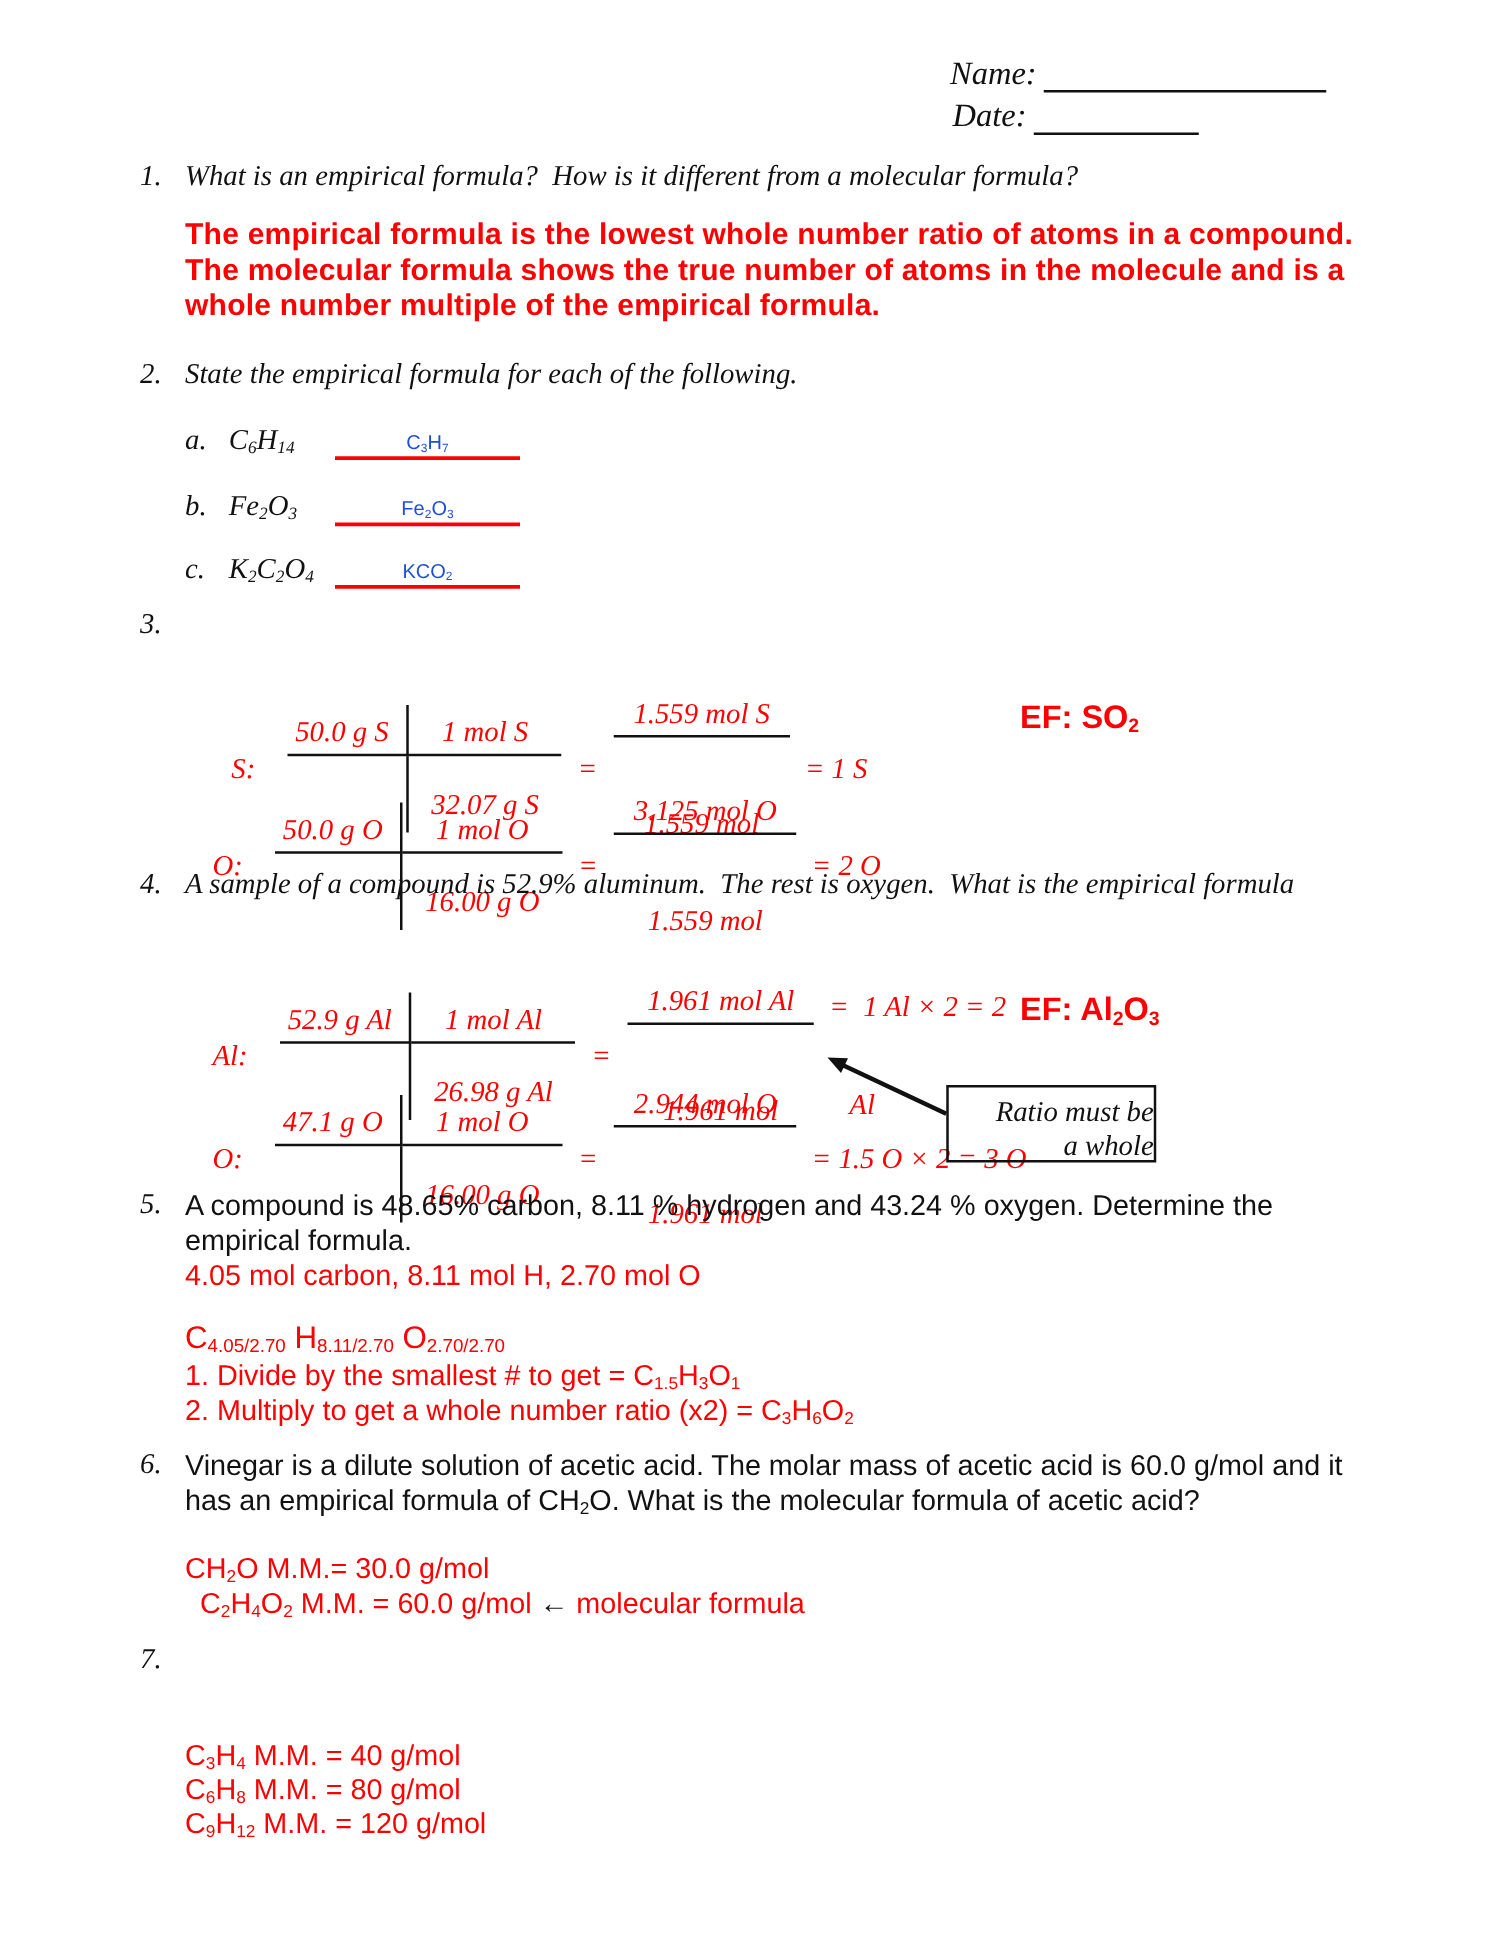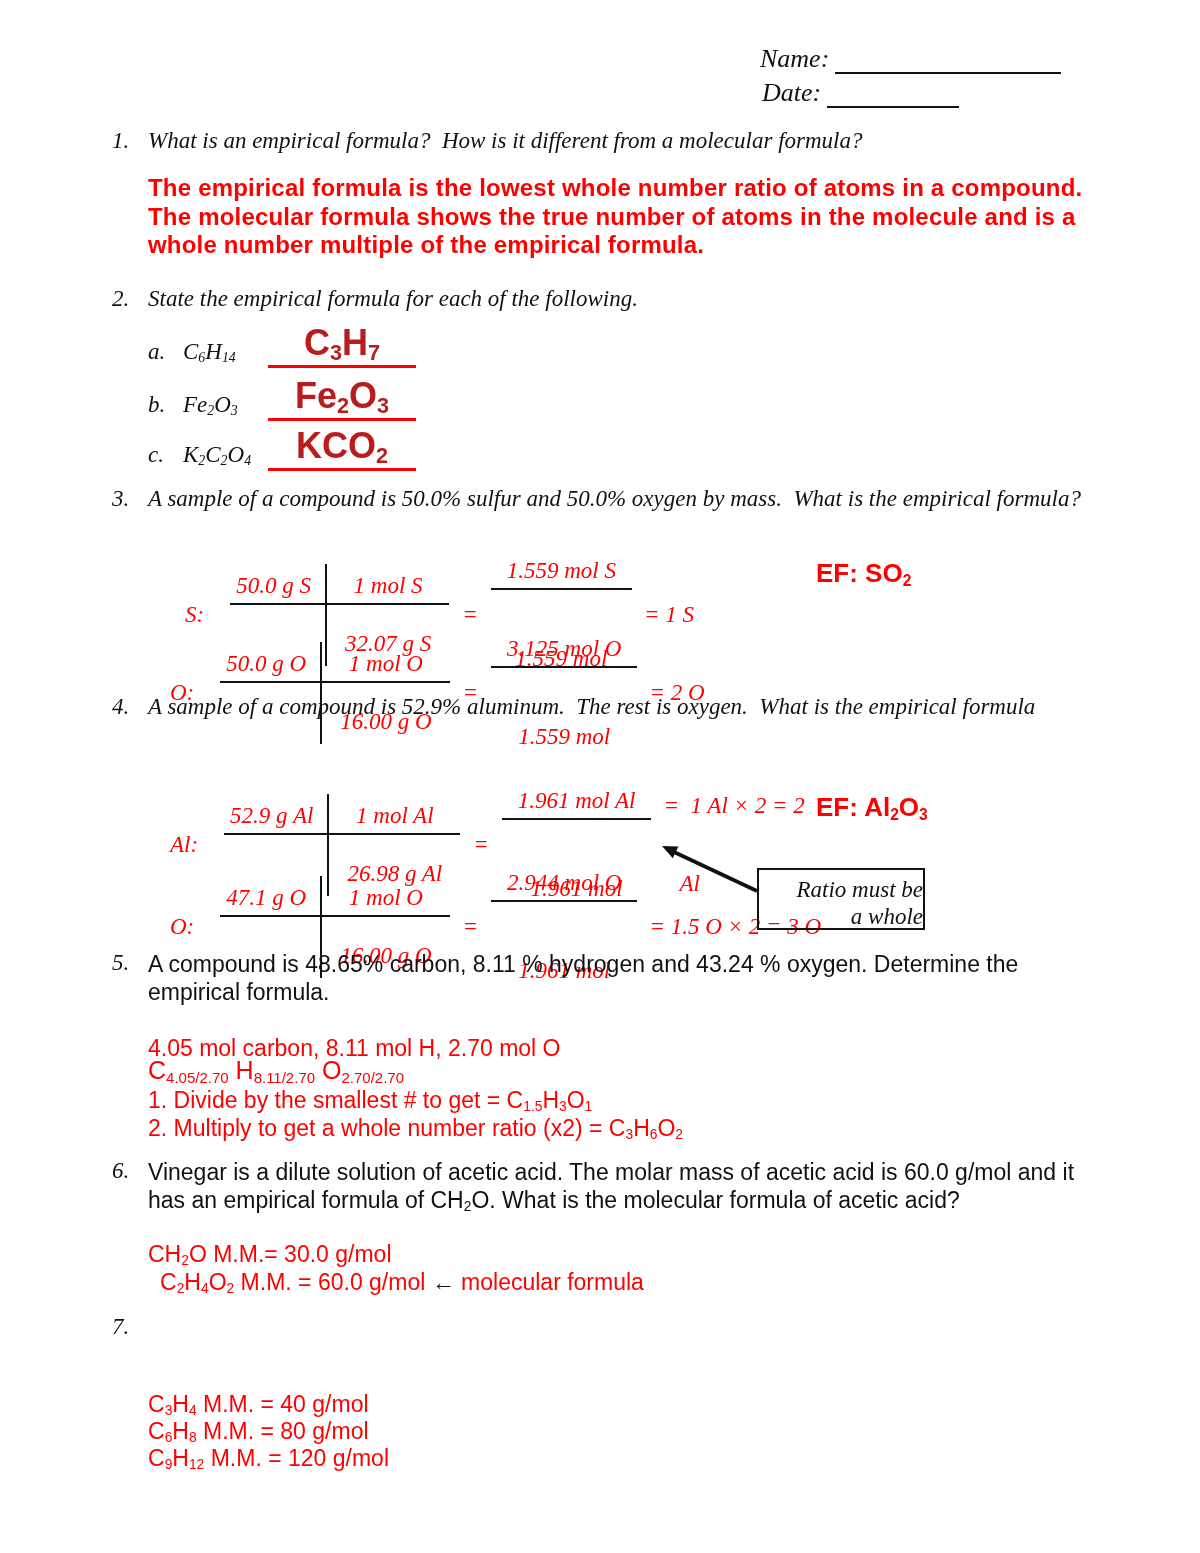--- a/index.html
+++ b/index.html
@@ -63,21 +63,21 @@
   .q2item{position:absolute;left:0;width:100%;height:36px;}
   .q2label{position:absolute;left:148px;bottom:3px;}
   .q2formula{position:absolute;left:183px;bottom:3px;}
   .q2blank{
     position:absolute;left:268px;bottom:0;width:148px;height:36px;
     border-bottom:3px solid #fe0000;
     text-align:center;
   }
   .q2ans{
     font-family:"Liberation Sans",sans-serif;
-    font-weight:bold;font-size:36px;color:#b91c1c;
+    font-weight:normal;font-size:16px;color:#1d4ed8;
     position:absolute;left:0;right:0;bottom:1px;
   }
   
   .dimrow{position:absolute;display:flex;align-items:center;}
   .work{
     font-family:"Liberation Serif",serif;
     font-style:italic;
     font-size:23px;
     color:#fe0000;
     white-space:pre;
@@ -143,21 +143,20 @@
   </div>
   <div class="q2item" style="top:435px;">
     <span class="q2label ser-i">c.</span>
     <span class="q2formula ser-i">K<sub>2</sub>C<sub>2</sub>O<sub>4</sub></span>
     <span class="q2blank">
       <span class="q2ans">KCO<sub>2</sub></span>
     </span>
   </div>
 
   <div class="abs ser-i" style="left:112px;top:486px;">3.</div>
-  <div class="abs ser-i" style="left:148px;top:486px;">A sample of a compound is 50.0% sulfur and 50.0% oxygen by mass.  What is the empirical formula?</div>
 
   <div class="dimrow work" style="left:185px;top:506px;">
     <span class="dimlabel">S:</span>
     <span class="rail">
       <span class="cell tl">50.0 g S</span>
       <span class="cell tr">1 mol S</span>
       <span class="cell bl"></span>
       <span class="cell br">32.07 g S</span>
     </span>
     <span class="eq">=</span>
@@ -230,21 +229,21 @@
     <line x1="125" y1="57" x2="42" y2="18" stroke="#111" stroke-width="3.6"></line>
     <polygon points="30,12 46.4,12.5 40.8,24.3" fill="#111"></polygon>
   </svg>
   <div class="abs callout" style="left:757px;top:868px;text-align:right;">
     <span style="display:block;">Ratio must be</span>
     <span style="display:block;">a whole</span>
   </div>
 
   <div class="abs ser-i" style="left:112px;top:950px;">5.</div>
   <div class="abs sans blk" style="left:148px;top:950px;width:945px;">A compound is 48.65% carbon, 8.11 % hydrogen and 43.24 % oxygen. Determine the empirical formula.</div>
-  <div class="abs sans red" style="left:148px;top:1006px;margin-top:28px;">4.05 mol carbon, 8.11 mol H, 2.70 mol O</div>
+  <div class="abs sans red" style="left:148px;top:1006px;">4.05 mol carbon, 8.11 mol H, 2.70 mol O</div>
   <div class="abs sans red" style="left:148px;top:1056px;font-size:25px;">C<sub>4.05/2.70</sub> H<sub>8.11/2.70</sub> O<sub>2.70/2.70</sub></div>
   <div class="abs sans red" style="left:148px;top:1086px;">1. Divide by the smallest # to get = C<sub>1.5</sub>H<sub>3</sub>O<sub>1</sub></div>
   <div class="abs sans red" style="left:148px;top:1114px;">2. Multiply to get a whole number ratio (x2) = C<sub>3</sub>H<sub>6</sub>O<sub>2</sub></div>
 
   <div class="abs ser-i" style="left:112px;top:1158px;">6.</div>
   <div class="abs sans blk" style="left:148px;top:1158px;width:960px;">Vinegar is a dilute solution of acetic acid. The molar mass of acetic acid is 60.0 g/mol and it has an empirical formula of CH<sub>2</sub>O. What is the molecular formula of acetic acid?</div>
   <div class="abs sans red" style="left:148px;top:1240px;">CH<sub>2</sub>O M.M.= 30.0 g/mol</div>
   <div class="abs sans" style="left:160px;top:1268px;">
     <span class="red">C<sub>2</sub>H<sub>4</sub>O<sub>2</sub> M.M. = 60.0 g/mol </span>
     <span class="blk">←</span>

